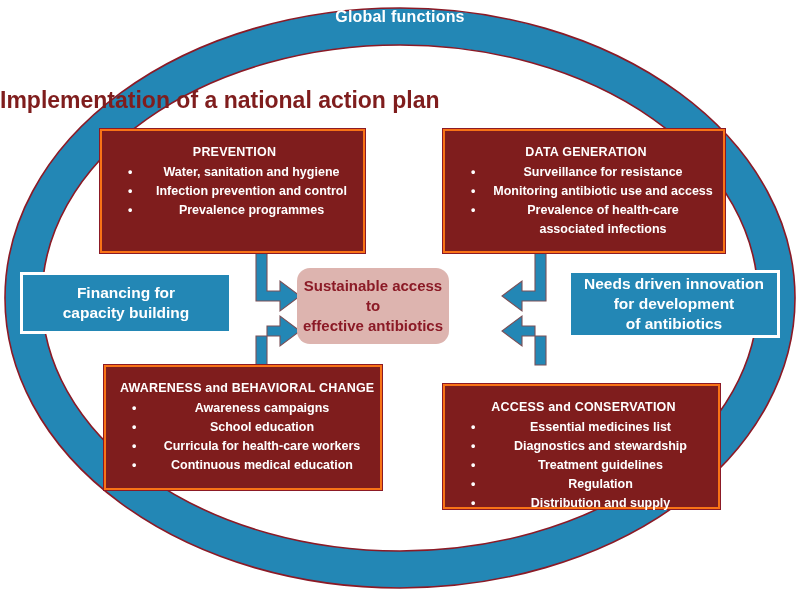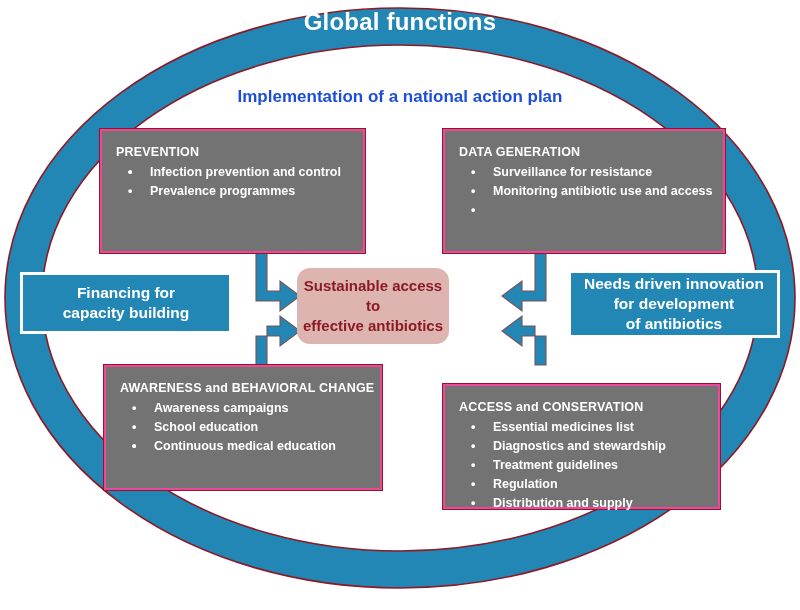--- a/index.html
+++ b/index.html
@@ -26,48 +26,49 @@
     width: 800px; height: 610px;
   }
 
   
   .ring-title {
     position: absolute;
     left: 0; right: 0;
     top: 8px;
     text-align: center;
     color: #ffffff;
-    font-size: 24px;
+    font-size: 16px;
     font-weight: bold;
     letter-spacing: 0.2px;
     z-index: 6;
   }
 
   
   .inner-heading {
     position: absolute;
     left: 0; right: 0;
     top: 87px;
-    text-align: center;
-    color: #1d4ed8;
-    font-size: 17px;
+    text-align: left;
+    color: #7f1d1d;
+    font-size: 23px;
     font-weight: bold;
     z-index: 6;
   }
 
   
   .redbox {
     position: absolute;
-    background: #737373;
-    border: 2px solid #ec4899;
+    background: #7f1d1d;
+    border: 2px solid #f97316;
     box-shadow: 0 0 0 1px #8B1A26;
     box-sizing: border-box;
     color: #ffffff;
     z-index: 5;
     padding: 14px 10px 10px 14px;
+    text-align: center;
   }
   .redbox .bx-title {
     font-size: 12.5px;
     font-weight: bold;
     letter-spacing: 0.2px;
     margin-bottom: 4px;
     white-space: nowrap;
   }
   .redbox ul {
     list-style: none;
@@ -176,41 +177,42 @@
     </g>
 
     <g>
       <path d="M 546,365 L 535,365 L 535,326 L 522,326 L 522,316 L 502,331 L 522,346 L 522,336 L 546,336 Z" fill="#2387B5" stroke="#7A5058" stroke-width="1.1" stroke-linejoin="miter"></path>
     </g>
   </svg>
 
   <div class="redbox" id="box-prevention">
     <div class="bx-title">PREVENTION</div>
     <ul>
-      <li><span class="bullet">•</span></li>
+      <li><span class="bullet">•</span><span>Water, sanitation and hygiene</span></li>
       <li><span class="bullet">•</span><span>Infection prevention and control</span></li>
       <li><span class="bullet">•</span><span>Prevalence programmes</span></li>
     </ul>
   </div>
 
   <div class="redbox" id="box-data">
     <div class="bx-title">DATA GENERATION</div>
     <ul>
       <li><span class="bullet">•</span><span>Surveillance for resistance</span></li>
       <li><span class="bullet">•</span><span>Monitoring antibiotic use and access</span></li>
-      <li><span class="bullet">•</span></li>
+      <li><span class="bullet">•</span><span>Prevalence of health-care
+associated infections</span></li>
     </ul>
   </div>
 
   <div class="redbox" id="box-awareness">
     <div class="bx-title">AWARENESS and BEHAVIORAL CHANGE</div>
     <ul>
       <li><span class="bullet">•</span><span>Awareness campaigns</span></li>
       <li><span class="bullet">•</span><span>School education</span></li>
-      <li><span class="bullet">•</span></li>
+      <li><span class="bullet">•</span><span>Curricula for health-care workers</span></li>
       <li><span class="bullet">•</span><span>Continuous medical education</span></li>
     </ul>
   </div>
 
   <div class="redbox" id="box-access">
     <div class="bx-title">ACCESS and CONSERVATION</div>
     <ul>
       <li><span class="bullet">•</span><span>Essential medicines list</span></li>
       <li><span class="bullet">•</span><span>Diagnostics and stewardship</span></li>
       <li><span class="bullet">•</span><span>Treatment guidelines</span></li>

